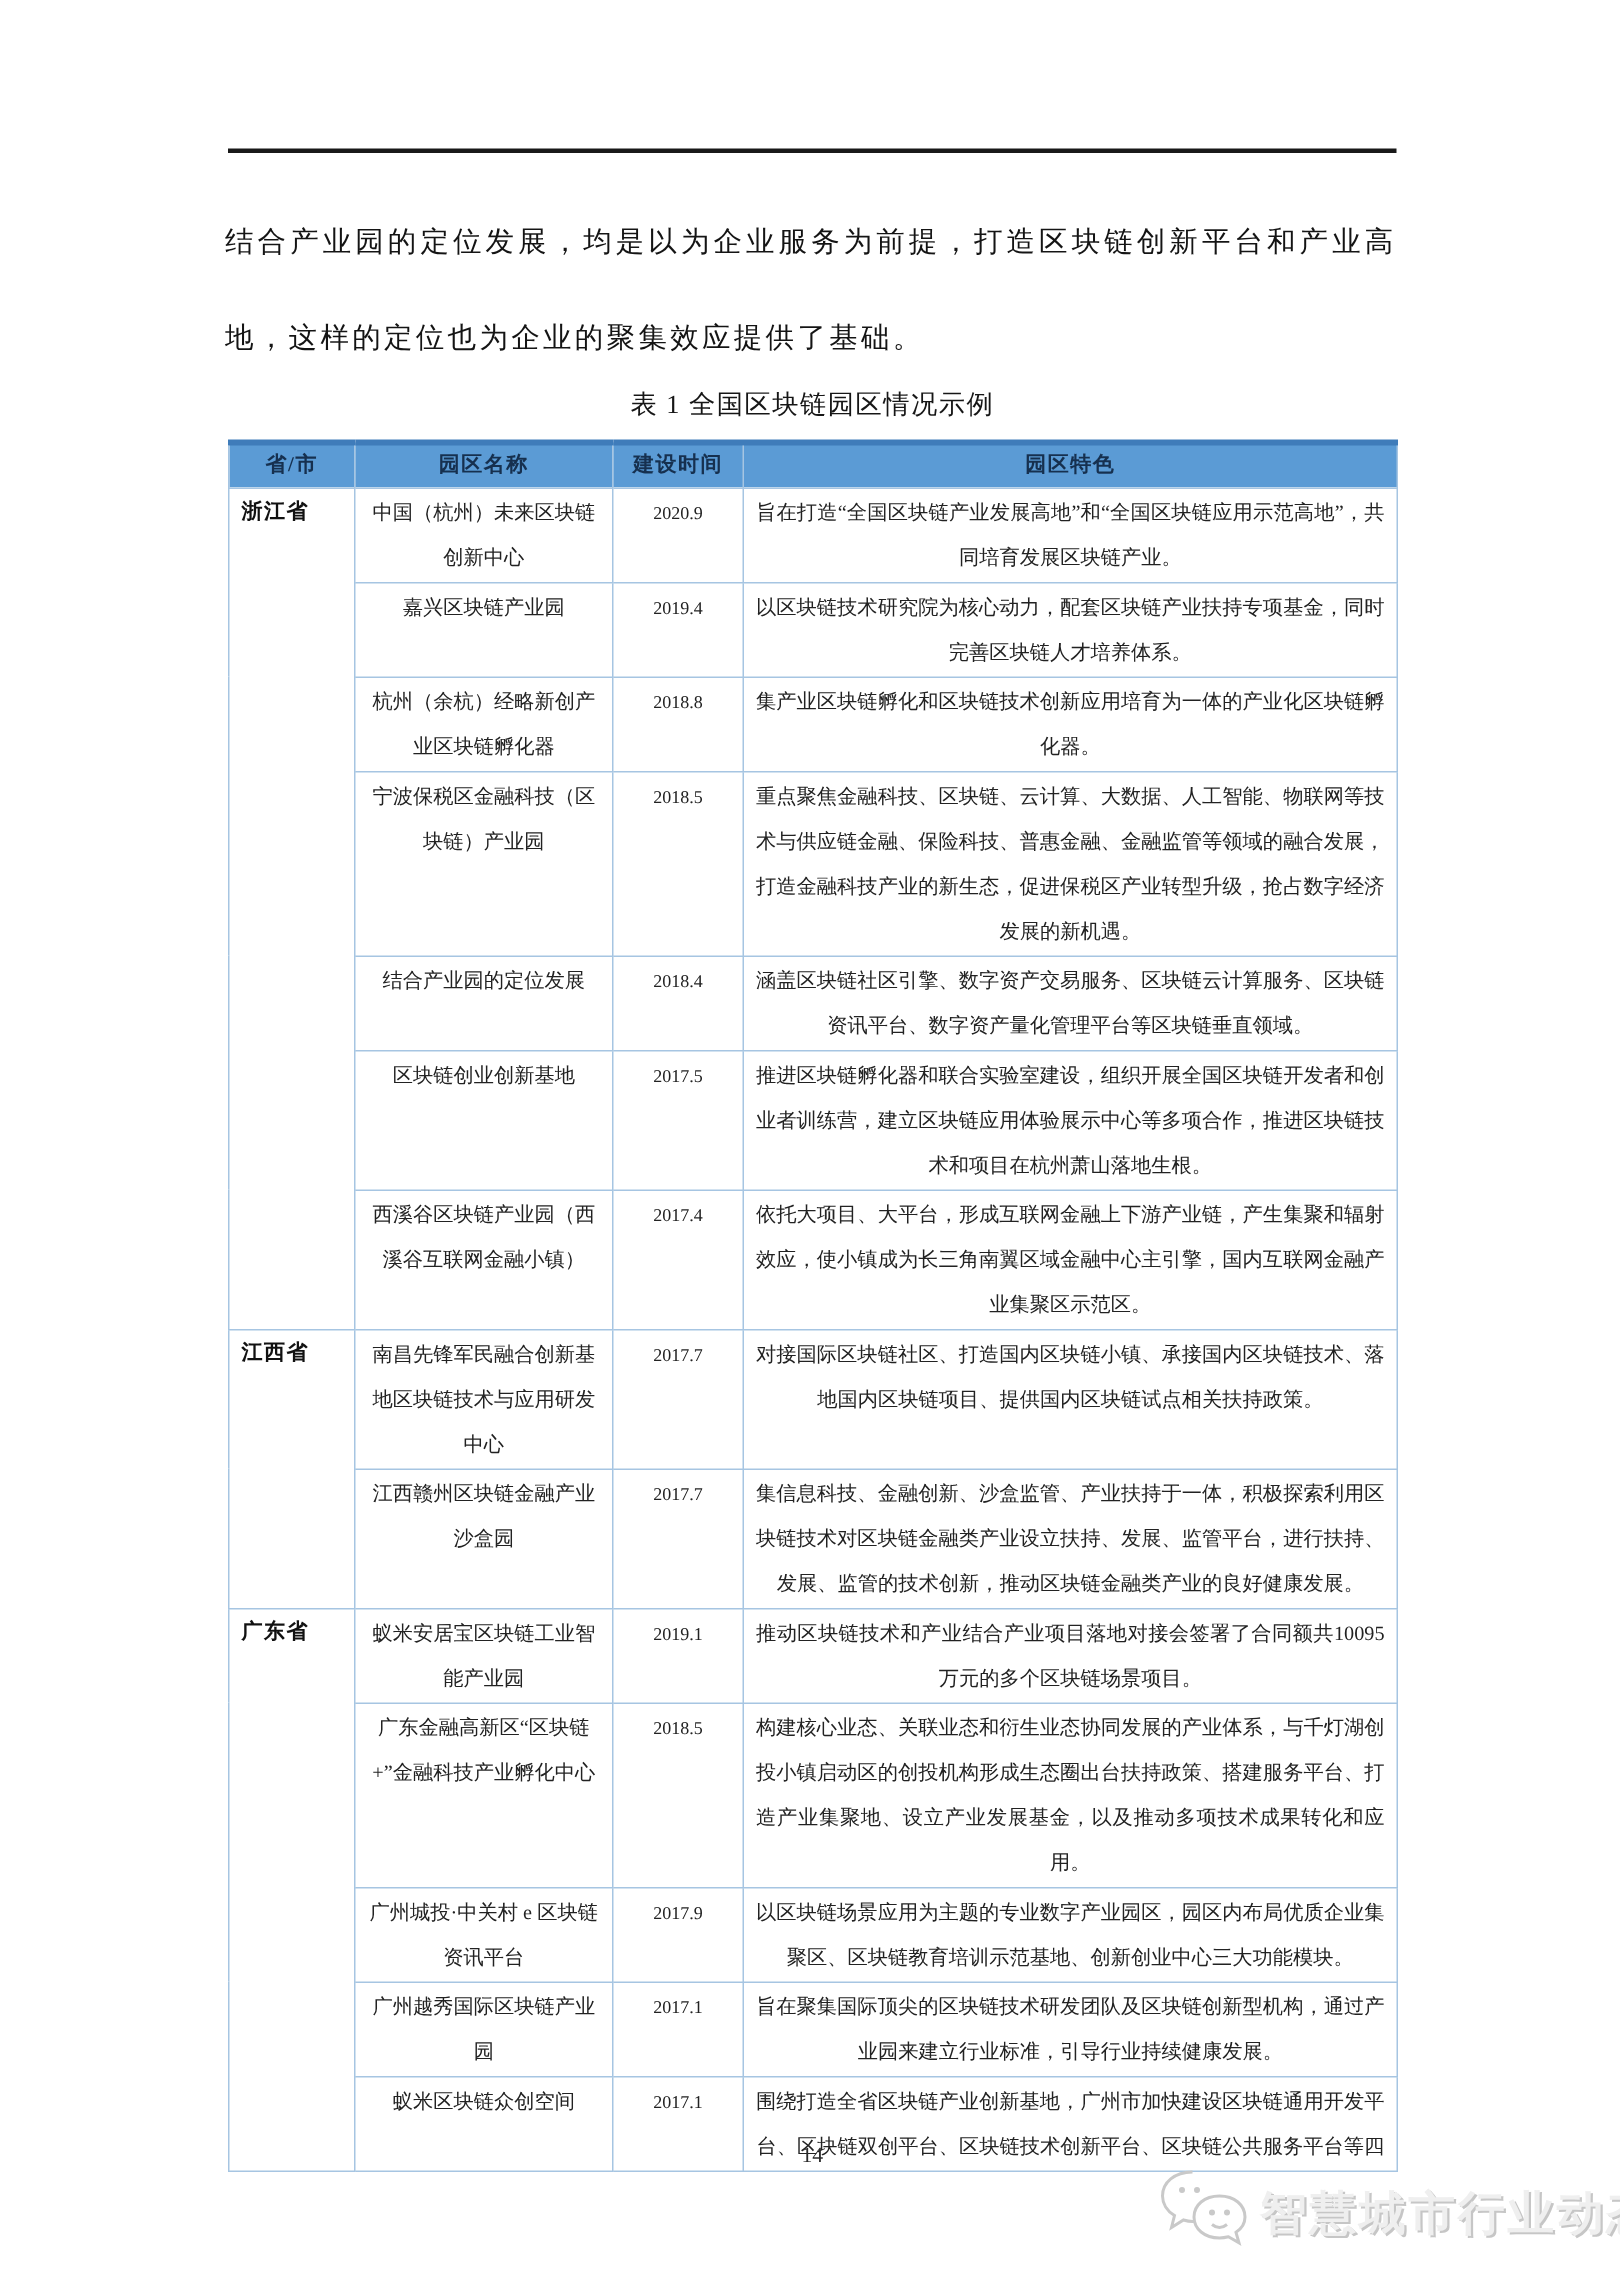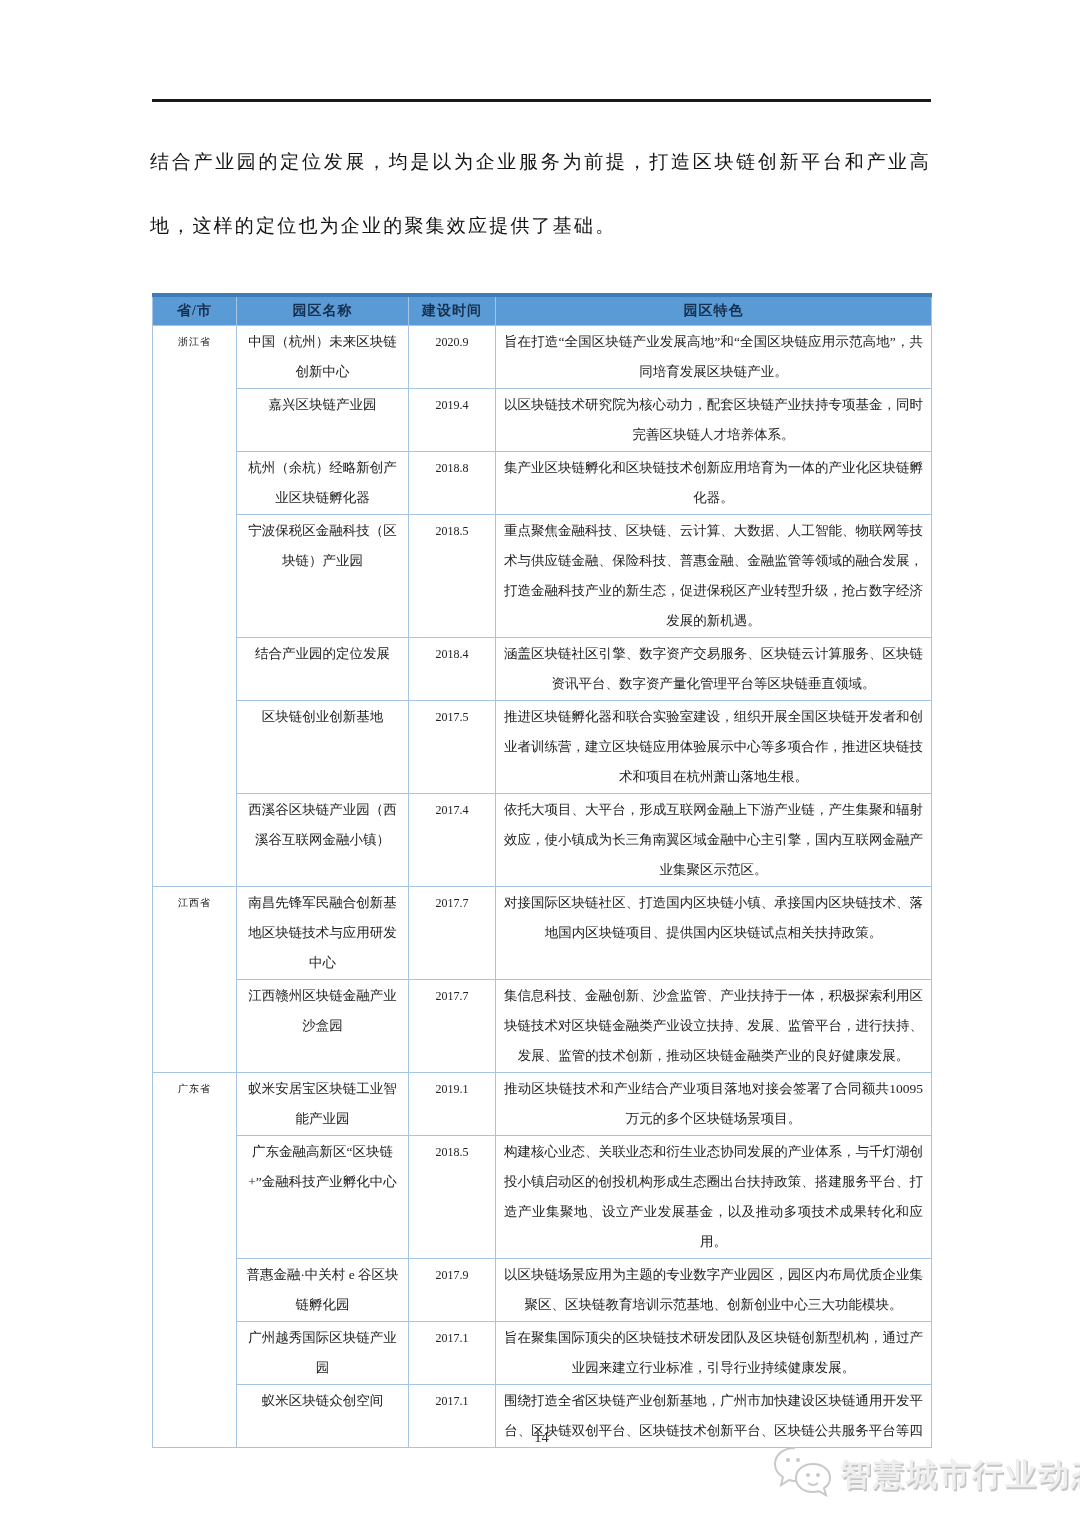--- a/index.html
+++ b/index.html
@@ -57,21 +57,21 @@
     letter-spacing:1px;
     margin-left:20px;
   }
   table.parks td{
     border:1px solid var(--border);
     vertical-align:top;
     padding:1px 8px 1px 8px;
     background:#ffffff;
   }
   td.province{
-    text-align:center;font-weight:normal;font-size:10px;color:#111111;
+    font-weight:bold;font-size:14px;color:#111111;
     padding-top:2px;letter-spacing:1px;
   }
   td.name{ text-align:center;padding:1px 6px;margin-left:12px; }
   td.date{ text-align:center;font-size:12px; }
   td.feature{
     text-align:justify;
     text-align-last:center;
     padding:1px 10px;
   }
   .page-number{
@@ -92,20 +92,21 @@
 </style>
 </head>
 <body>
 
 <div class="page">
 
   <div class="header-rule"></div>
 
   <div class="body-paragraph">结合产业园的定位发展，均是以为企业服务为前提，打造区块链创新平台和产业高地，这样的定位也为企业的聚集效应提供了基础。</div>
 
+  <div class="table-caption">表 1 全国区块链园区情况示例</div>
 
   <table class="parks">
     <colgroup>
       <col class="c0">
         <col class="c1">
         <col class="c2">
         <col class="c3">
     </colgroup>
     <thead>
       <tr>
@@ -168,21 +169,21 @@
           <td class="name">蚁米安居宝区块链工业智能产业园</td>
           <td class="date">2019.1</td>
           <td class="feature">推动区块链技术和产业结合产业项目落地对接会签署了合同额共10095万元的多个区块链场景项目。</td>
         </tr>
         <tr>
           <td class="name">广东金融高新区“区块链+”金融科技产业孵化中心</td>
           <td class="date">2018.5</td>
           <td class="feature">构建核心业态、关联业态和衍生业态协同发展的产业体系，与千灯湖创投小镇启动区的创投机构形成生态圈出台扶持政策、搭建服务平台、打造产业集聚地、设立产业发展基金，以及推动多项技术成果转化和应用。</td>
         </tr>
         <tr>
-          <td class="name">普惠金融·中关村 e 谷区块链孵化园</td>
+          <td class="name">广州城投·中关村 e 区块链资讯平台</td>
           <td class="date">2017.9</td>
           <td class="feature">以区块链场景应用为主题的专业数字产业园区，园区内布局优质企业集聚区、区块链教育培训示范基地、创新创业中心三大功能模块。</td>
         </tr>
         <tr>
           <td class="name">广州越秀国际区块链产业园</td>
           <td class="date">2017.1</td>
           <td class="feature">旨在聚集国际顶尖的区块链技术研发团队及区块链创新型机构，通过产业园来建立行业标准，引导行业持续健康发展。</td>
         </tr>
         <tr>
           <td class="name">蚁米区块链众创空间</td>

